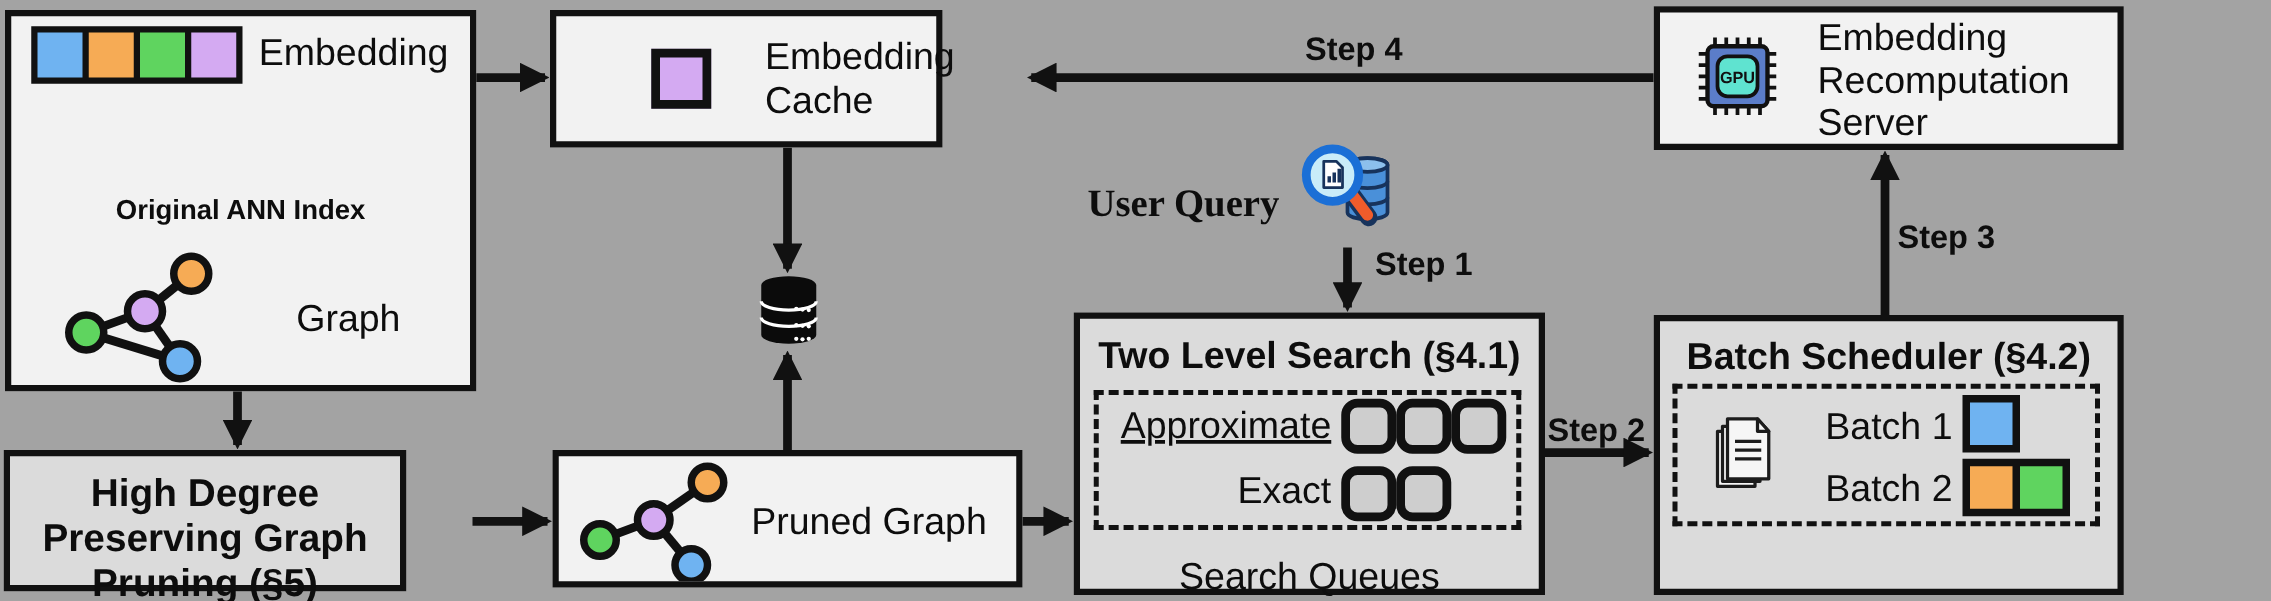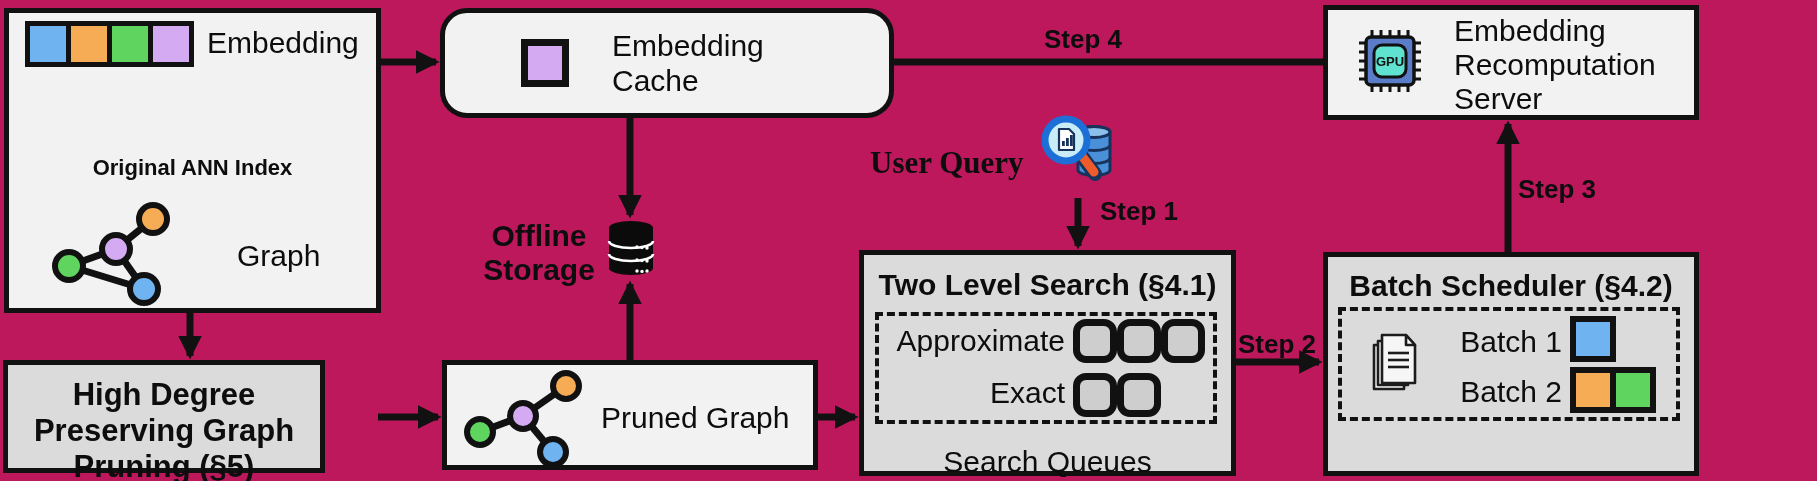--- a/index.html
+++ b/index.html
@@ -1,16 +1,16 @@
 <!DOCTYPE html>
 <html><head>
 <meta charset="utf-8">
 <style>
   html,body{margin:0;padding:0;background:#ffffff;}
-  .stage{position:relative;width:1817px;height:481px;background:#be185d;overflow:hidden;
+  .stage{position:relative;width:1817px;height:481px;background:#a3a3a3;overflow:hidden;
          font-family:"Liberation Sans",sans-serif;color:#0d0d0d;}
   .box{position:absolute;box-sizing:border-box;border:5px solid #111;}
   .fill-light{background:#f2f2f2;}
   .fill-dark{background:#dbdbdb;}
   .lbl{position:absolute;font-size:30px;line-height:34px;white-space:pre-line;}
   .b{font-weight:bold;}
   .center{text-align:center;left:0;right:0;}
   .step-lbl{position:absolute;font-size:26px;font-weight:bold;}
   .arrow-layer{position:absolute;left:0;top:0;width:1817px;height:481px;}
   
@@ -75,21 +75,21 @@
       <g stroke="#111" stroke-width="6">
         <circle cx="113" cy="26" r="14" fill="#f6ab55"></circle>
         <circle cx="76" cy="56" r="14" fill="#d4aaf2"></circle>
         <circle cx="29" cy="73" r="14" fill="#5fd45f"></circle>
         <circle cx="104" cy="96" r="14" fill="#6fb3f1"></circle>
       </g>
     </svg>
     <div class="lbl" style="left:228px;top:226px;">Graph</div>
   </div>
 
-  <div class="box fill-light" style="left:440px;top:8px;width:454px;height:110px;border-radius:27px;">
+  <div class="box fill-light" style="left:440px;top:8px;width:314px;height:110px;">
     <div class="purple-sq" style="left:76px;top:26px;"></div>
     <div class="lbl" style="left:167px;top:15px;width:190px;line-height:35px;">Embedding Cache</div>
   </div>
 
   <div class="box fill-light" style="left:1323px;top:5px;width:376px;height:115px;">
     <svg style="position:absolute;left:28px;top:17px;" width="68" height="68" viewBox="0 0 68 68">
       <g stroke="#111" stroke-width="3">
         <line x1="16" y1="3" x2="16" y2="10"></line>
           <line x1="25" y1="3" x2="25" y2="10"></line>
           <line x1="34" y1="3" x2="34" y2="10"></line>
@@ -114,21 +114,21 @@
       <rect x="10" y="10" width="48" height="48" rx="5" fill="#5b7dc9" stroke="#111" stroke-width="3.5"></rect>
       <rect x="18" y="18" width="32" height="32" rx="8" fill="#5fe3d0" stroke="#111" stroke-width="3"></rect>
       <text x="34" y="39" text-anchor="middle" font-family="Liberation Sans, sans-serif" font-size="13" font-weight="bold" fill="#111">GPU</text>
     </svg>
     <div class="lbl" style="left:126px;top:4px;width:250px;">Embedding Recomputation Server</div>
   </div>
 
   <div class="box fill-dark" style="left:859px;top:250px;width:377px;height:226px;">
     <div class="lbl b center" style="top:13px;">Two Level Search (§4.1)</div>
     <div class="dashed" style="left:11px;top:57px;width:342px;height:112px;">
-      <div class="r-lbl" style="left:6px;top:8px;width:180px;">Approximate</div>
+      <div class="r-lbl" style="left:6px;top:8px;width:180px;text-decoration:underline;">Approximate</div>
       <div class="q-group" style="left:194px;top:3px;">
         <div class="q-square"></div>
       <div class="q-square"></div>
           <div class="q-square"></div>
         </div>
       <div class="r-lbl" style="left:6px;top:60px;width:180px;">Exact</div>
       <div class="q-group" style="left:194px;top:57px;">
         <div class="q-square"></div>
       <div class="q-square"></div>
         </div>
@@ -199,21 +199,20 @@
 
     <circle cx="28" cy="28" r="21" fill="#c9ecf9" stroke="#1b6fd6" stroke-width="7"></circle>
     <path d="M21,17 h10 l5,5 v16 h-15 z" fill="#ffffff" stroke="#17335c" stroke-width="2.2" stroke-linejoin="round"></path>
     <g fill="#17335c">
       <rect x="24" y="29" width="2.8" height="5"></rect>
       <rect x="28" y="26" width="2.8" height="8"></rect>
       <rect x="32" y="23" width="2.8" height="11"></rect>
     </g>
   </svg>
 
-  <div class="lbl b" style="left:483px;top:219px;width:112px;text-align:center;">Offline Storage</div>
 
   <svg style="position:absolute;left:606px;top:219px;" width="50" height="58" viewBox="0 0 50 58">
     <path d="M3,9 a22,7 0 0 1 44,0 v40 a22,7 0 0 1 -44,0 z" fill="#0b0b0b"></path>
     <path d="M3,22 a22,7 0 0 0 44,0" fill="none" stroke="#ffffff" stroke-width="2.6"></path>
     <path d="M3,35 a22,7 0 0 0 44,0" fill="none" stroke="#ffffff" stroke-width="2.6"></path>
     <g fill="#ffffff">
       <circle cx="31" cy="28" r="1.7"></circle>
         <circle cx="36" cy="28.6" r="1.7"></circle>
         <circle cx="41" cy="29" r="1.7"></circle>
       <circle cx="31" cy="41" r="1.7"></circle>

